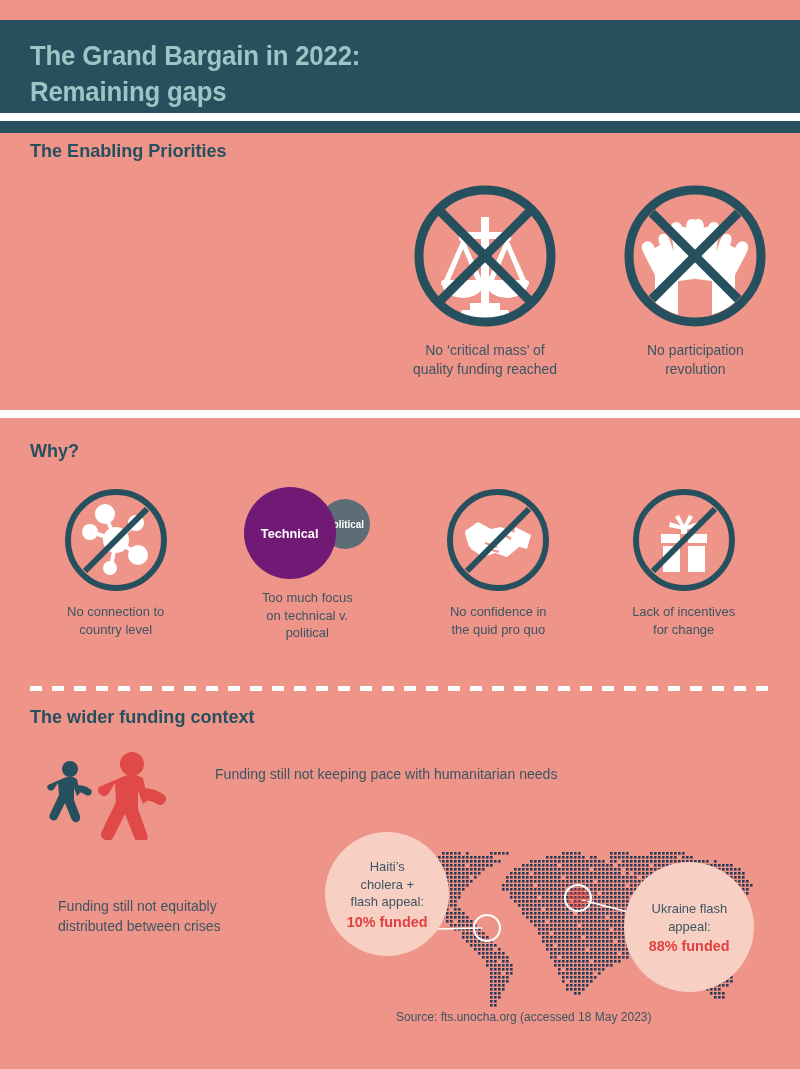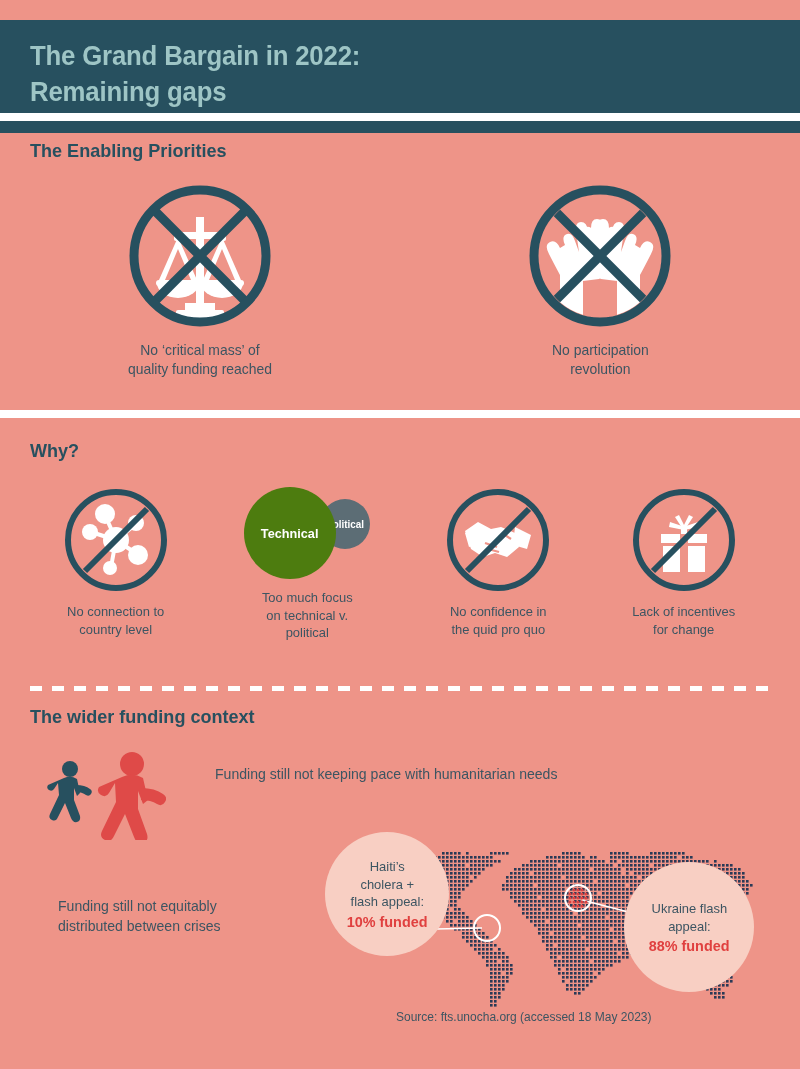--- a/index.html
+++ b/index.html
@@ -176,21 +176,21 @@
   .venn {
     position: relative;
     width: 130px;
     height: 92px;
   }
   .venn-big {
     position: absolute;
     left: 2px; top: 0;
     width: 92px; height: 92px;
     border-radius: 50%;
-    background: #4d7c0f;
+    background: #701a75;
     display: flex; align-items: center; justify-content: center;
   }
   .venn-small {
     position: absolute;
     left: 78px; top: 12px;
     width: 50px; height: 50px;
     border-radius: 50%;
     background: #5c6d75;
     display: flex; align-items: center; justify-content: center;
   }
@@ -213,21 +213,21 @@
 
   <div class="header">
     <div class="header-title">The Grand Bargain in 2022:
 Remaining gaps</div>
   </div>
 
   <div class="band" style="top:113px"></div>
 
   <div class="section-heading" style="left:30px; top:140px;">The Enabling Priorities</div>
 
-  <div class="icon-row" style="top:185px; left:0;">
+  <div class="icon-row" style="top:185px; left:0;justify-content:flex-end;">
 
     <div class="icon-cell">
       <div>
         <svg width="142" height="142" viewBox="0 0 142 142">
           <g fill="#ffffff">
             <rect x="67" y="32" width="8" height="104"></rect>
             <rect x="47" y="47" width="48" height="7" rx="2"></rect>
             <rect x="56" y="118" width="30" height="8"></rect>
             <rect x="47" y="125" width="48" height="10" rx="2"></rect>
             <circle cx="71" cy="50.5" r="5.5"></circle>

